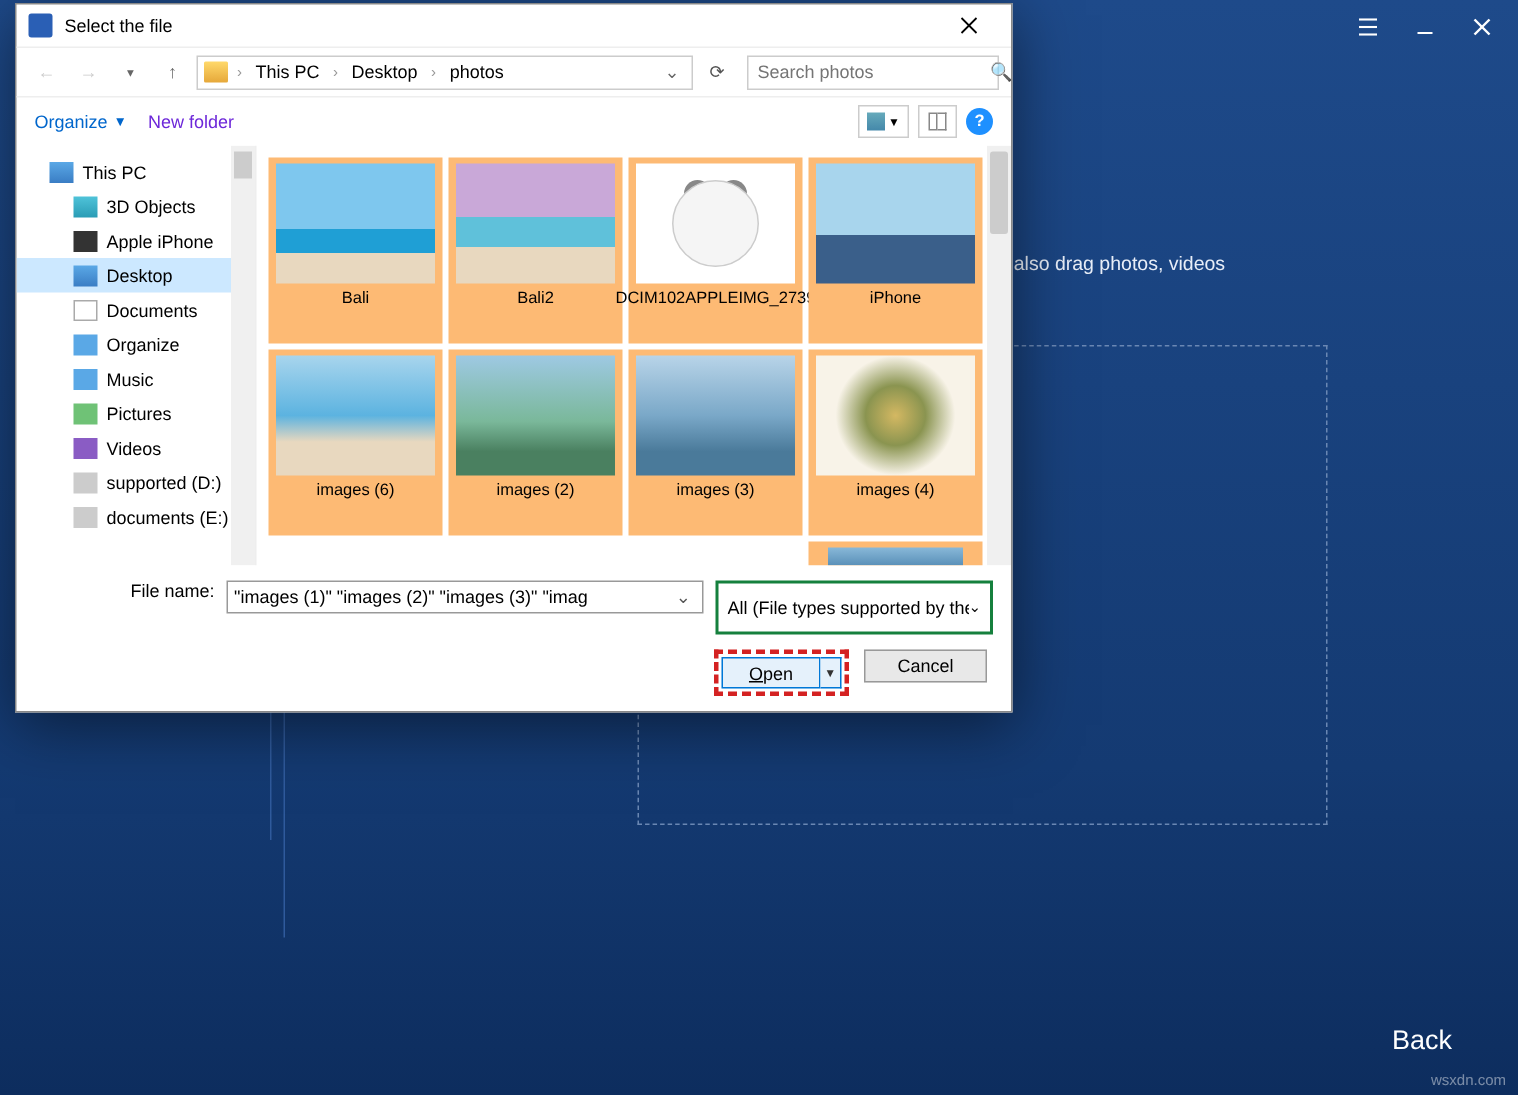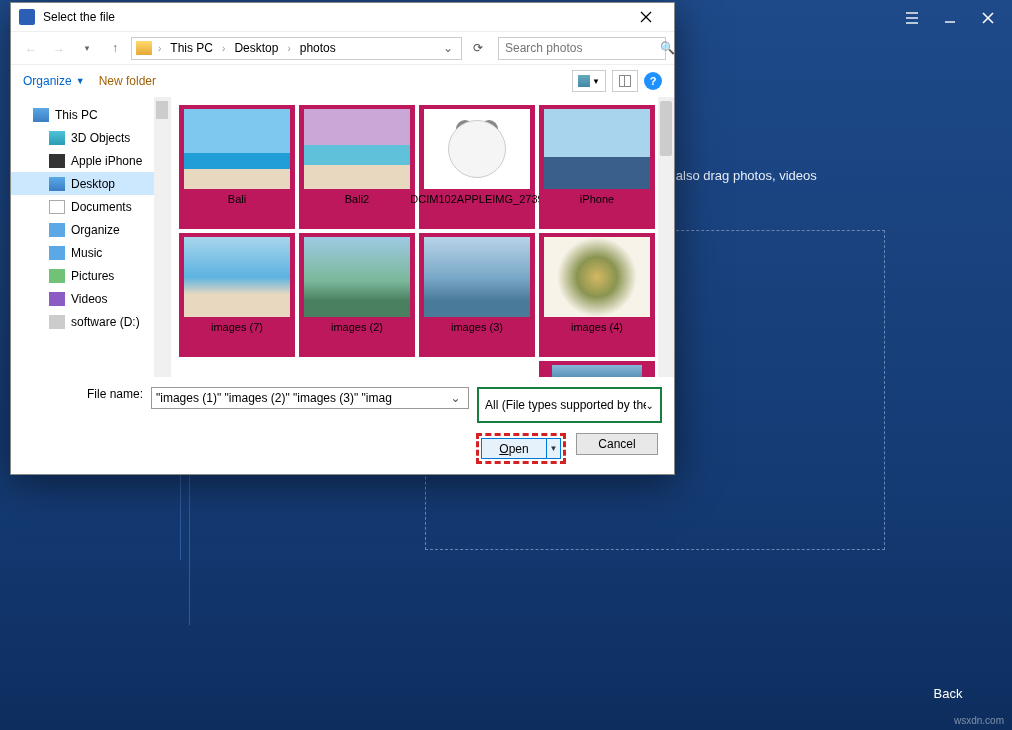--- a/index.html
+++ b/index.html
@@ -8,21 +8,21 @@
 
 .app-window { position: absolute; inset: 0; background: linear-gradient(180deg,#1e4a8a 0%,#143a72 70%,#0d2d5e 100%); }
 .app-titlebar { height: 36px; display:flex; justify-content:flex-end; align-items:center; gap:18px; padding:0 14px; }
 .app-titlebar .tb-btn { color:#fff; cursor:pointer; display:flex; align-items:center; justify-content:center; width:20px; height:20px; }
 .hdr { font-size:22px; font-weight:400; margin: 90px 0 14px 420px; }
 .hdr-desc { font-size:13px; line-height:1.5; margin: 0 60px 0 420px; color:#e8eef8; max-width:420px; }
 .drop-zone { position:absolute; left:425px; top:230px; width:460px; height:320px; border:1px dashed #6a87b3; }
 .left-rail { position:absolute; left:60px; top:145px; width:130px; height:480px; border-right:1px solid #2f5a9c; }
 .pb-bar { position:absolute; left:180px; top:230px; width:0; height:330px; border-left:1px solid #2f5a9c; }
 .footer { position:absolute; bottom:20px; right:20px; display:flex; gap:10px; }
-.fbtn { width:88px; height:34px; font-size:13px; color:#fff; display:flex; align-items:center; justify-content:center; cursor:pointer; }
+.fbtn { width:88px; height:34px; font-size:18px; color:#fff; display:flex; align-items:center; justify-content:center; cursor:pointer; }
 .fbtn-back { background:transparent; }
 .fbtn-transfer { background:#6a87b3; }
 
 
 .dlg { position:absolute; left:10px; top:2px; width:665px; height:473px; background:#fff; box-shadow:0 8px 40px rgba(0,0,0,.5); border:1px solid #888; display:flex; flex-direction:column; font-size:12px; color:#000; }
 .dlg-title { height:28px; display:flex; align-items:center; padding:0 8px; gap:8px; }
 .dlg-title-icon { width:16px; height:16px; background:#2a5fb5; border-radius:2px; }
 .dlg-title-text { flex:1; font-size:12px; }
 .dlg-close { width:40px; height:28px; display:flex; align-items:center; justify-content:center; cursor:pointer; }
 
@@ -34,21 +34,21 @@
 .bc-sep { color:#999; font-size:10px; padding:0 2px; }
 .bc-item { padding:0 3px; cursor:pointer; }
 .bc-dd { margin-left:auto; color:#666; cursor:pointer; padding:0 4px; }
 .refresh { width:24px; height:24px; display:flex; align-items:center; justify-content:center; color:#555; cursor:pointer; }
 .search { width:168px; height:23px; border:1px solid #ccc; display:flex; align-items:center; padding:0 6px; margin-left:4px; }
 .search input { border:none; outline:none; flex:1; font-size:12px; color:#555; }
 .search-icon { color:#888; }
 
 .dlg-row3 { height:32px; display:flex; align-items:center; padding:0 12px; gap:14px;text-align:center; }
 .org { color:#0066cc; cursor:pointer; display:flex; align-items:center;}
-.newf { color:#a16207; cursor:pointer; }
+.newf { color:#6d28d9; cursor:pointer; }
 .row3-right { margin-left:auto; display:flex; gap:6px; align-items:center; }
 .view-btn { width:34px; height:22px; border:1px solid #ccc; display:flex; align-items:center; justify-content:center; cursor:pointer; }
 .help-ic { width:18px; height:18px; border-radius:50%; background:#1e90ff; color:#fff; display:flex; align-items:center; justify-content:center; font-size:11px; font-weight:bold; cursor:pointer; }
 
 .dlg-body { flex:1; display:flex; overflow:hidden; }
 .tree { width:160px; border-right:1px solid #eee; padding:6px 0; overflow:hidden; position:relative; }
 .tree-scroll { position:absolute; right:0; top:0; bottom:0; width:16px; background:#f0f0f0; }
 .tree-scroll-thumb { position:absolute; top:4px; left:2px; width:12px; height:18px; background:#ccc; }
 .tree-item { height:23px; display:flex; align-items:center; gap:6px; padding-left:22px; cursor:pointer; font-size:12px; }
 .tree-item.lvl2 { padding-left:38px; }
@@ -62,21 +62,21 @@
 .ic-dl { background:#5aa8e6; }
 .ic-music { background:#5aa8e6; }
 .ic-pic { background:#6fc276; }
 .ic-vid { background:#8a5cc4; }
 .ic-disk { background:#ccc; }
 
 .thumbs { flex:1; padding:8px 0 8px 8px; display:flex; flex-wrap:wrap; align-content:flex-start; gap:4px; overflow:hidden; position:relative; }
 .thumb-scroll { position:absolute; right:0; top:0; bottom:0; width:16px; background:#f0f0f0; }
 .thumb-scroll-thumb { position:absolute; top:4px; left:2px; width:12px; height:55px; background:#ccc; border-radius:2px;}
 .card { width:116px; height:124px; display:flex; flex-direction:column; align-items:center; padding:4px; cursor:pointer; }
-.card.sel { background:#be185d; }
+.card.sel { background:#fdba74; }
 .card-img { width:106px; height:80px; background:#87ceeb; background-size:cover; display:flex; align-items:flex-end; }
 .card-lbl { font-size:11px; text-align:center; margin-top:4px; line-height:1.2; }
 
 
 .img-beach { background:linear-gradient(#7ec7ee 0%,#7ec7ee 55%,#1f9fd5 55%,#1f9fd5 75%,#e8d8bf 75%,#e8d8bf 100%); }
 .img-beach2 { background:linear-gradient(#c9a8d8 0%,#c9a8d8 45%,#5fc1da 45%,#5fc1da 70%,#e8d8bf 70%); }
 .img-cat { background:#fff; display:flex; align-items:center; justify-content:center; }
 .img-cat::after { content:""; width:56px; height:56px; border-radius:50%; background:#f5f5f5; box-shadow: -12px -20px 0 -20px #888, 12px -20px 0 -20px #888; border:1px solid #ccc;}
 .img-hawaii { background:linear-gradient(#a8d5ed 0%,#a8d5ed 60%,#3a5f8a 60%); }
 .img-i1 { background:linear-gradient(#a8d5ed 0%,#5cb3e0 50%,#e8d8bf 72%); }
@@ -222,21 +222,25 @@
         <div class="tree-item lvl2">
           <span class="ti-ic ic-pic"></span>
           <span>Pictures</span>
         </div>
         <div class="tree-item lvl2">
           <span class="ti-ic ic-vid"></span>
           <span>Videos</span>
         </div>
         <div class="tree-item lvl2">
           <span class="ti-ic ic-disk"></span>
-          <span>software (D:)</span>
+          <span>supported (D:)</span>
+        </div>
+        <div class="tree-item lvl2">
+          <span class="ti-ic ic-disk"></span>
+          <span>documents (E:)</span>
         </div>
         <div class="tree-scroll">
           <div class="tree-scroll-thumb"></div>
         </div>
     </div>
     <div class="thumbs" id="thumbs-container">
       <div class="card sel">
           <div class="card-img img-beach"></div>
           <div class="card-lbl">Bali</div>
         </div>
@@ -247,21 +251,21 @@
         <div class="card sel">
           <div class="card-img img-cat"></div>
           <div class="card-lbl">DCIM102APPLEIMG_2739</div>
         </div>
         <div class="card sel">
           <div class="card-img img-hawaii"></div>
           <div class="card-lbl">iPhone</div>
         </div>
         <div class="card sel">
           <div class="card-img img-i1"></div>
-          <div class="card-lbl">images (7)</div>
+          <div class="card-lbl">images (6)</div>
         </div>
         <div class="card sel">
           <div class="card-img img-i2"></div>
           <div class="card-lbl">images (2)</div>
         </div>
         <div class="card sel">
           <div class="card-img img-i3"></div>
           <div class="card-lbl">images (3)</div>
         </div>
         <div class="card sel">

